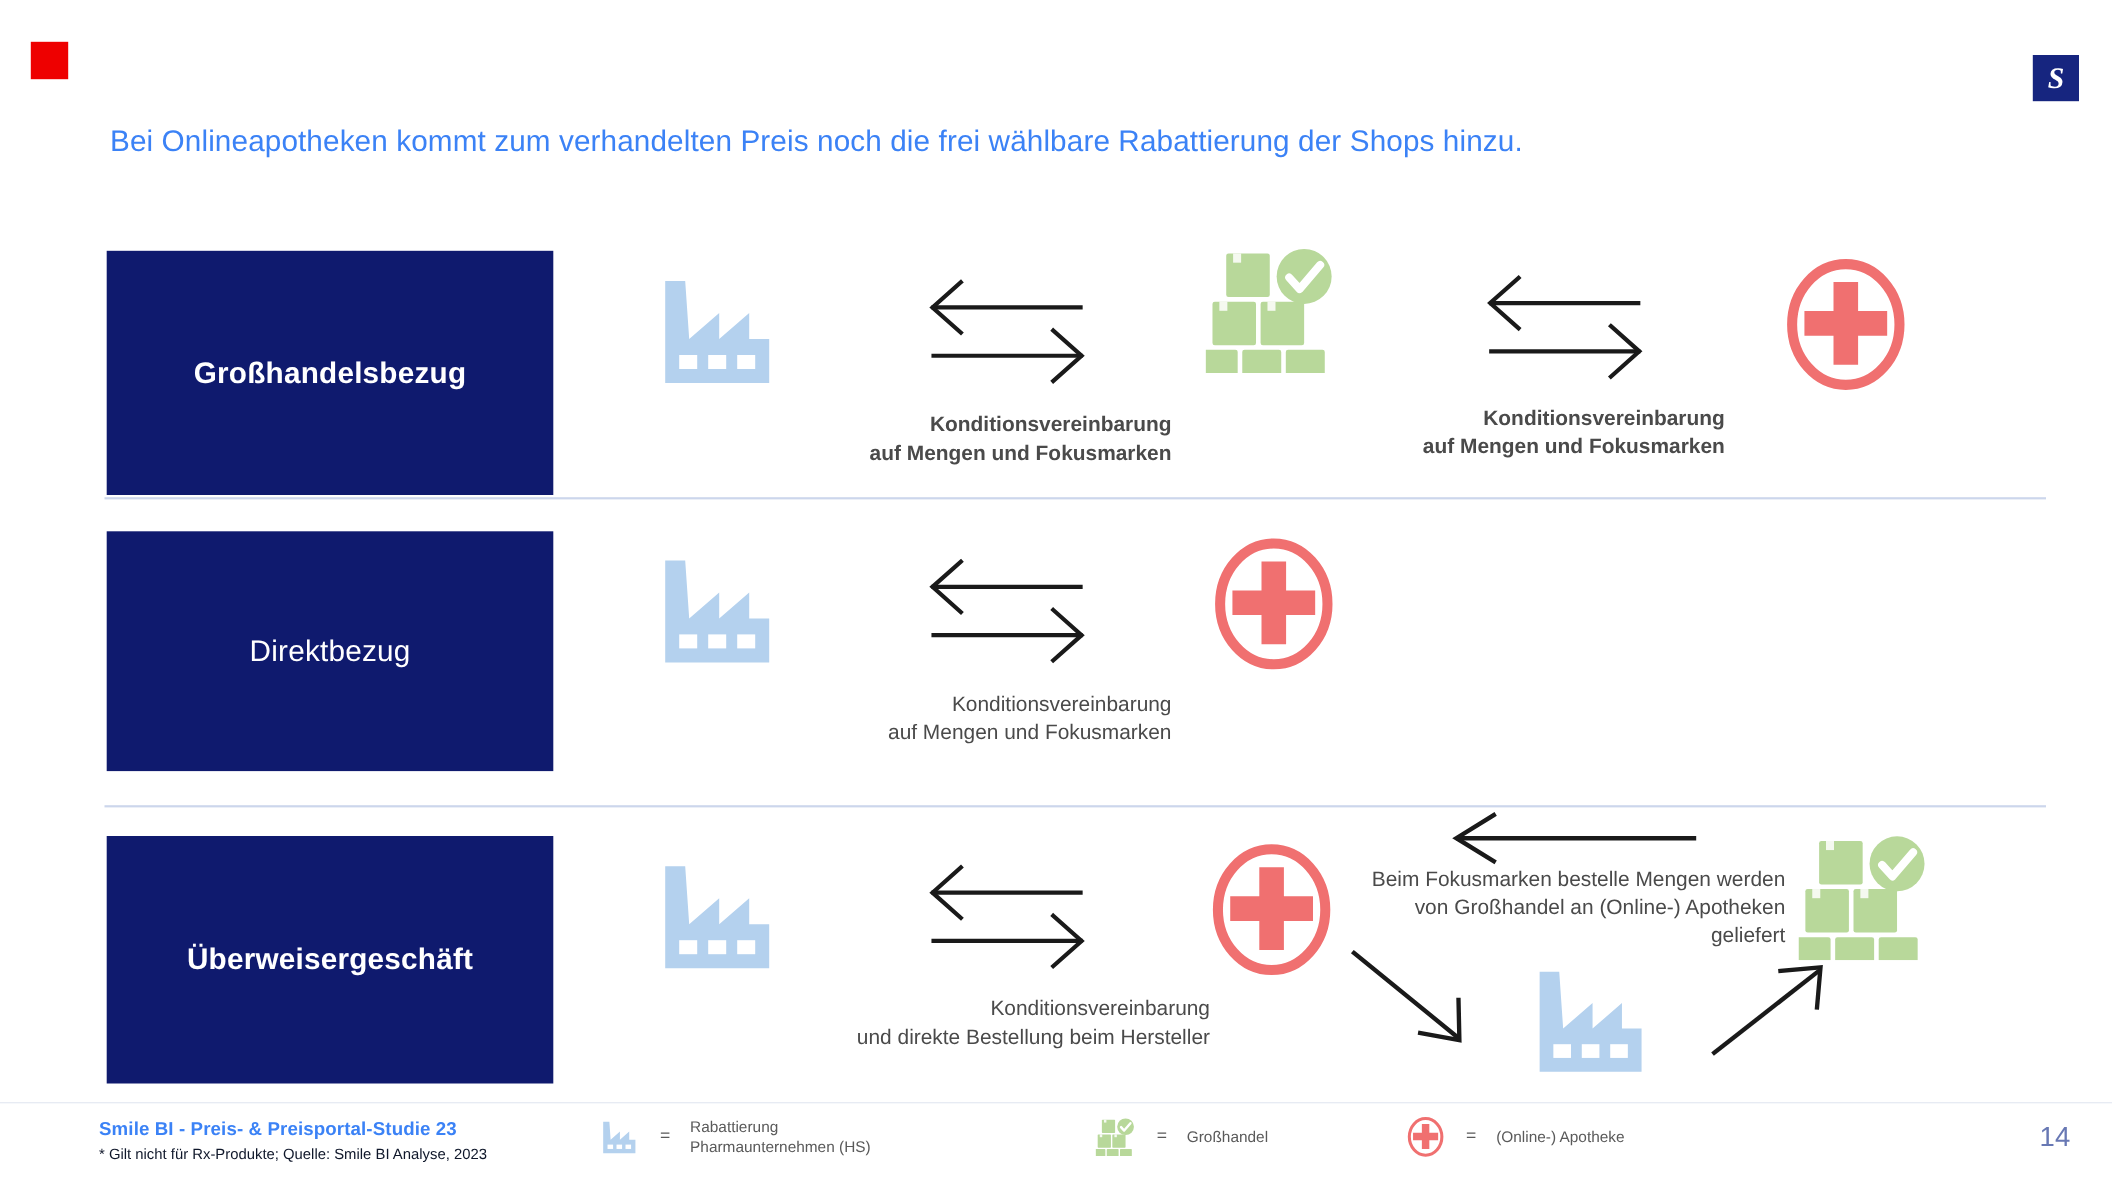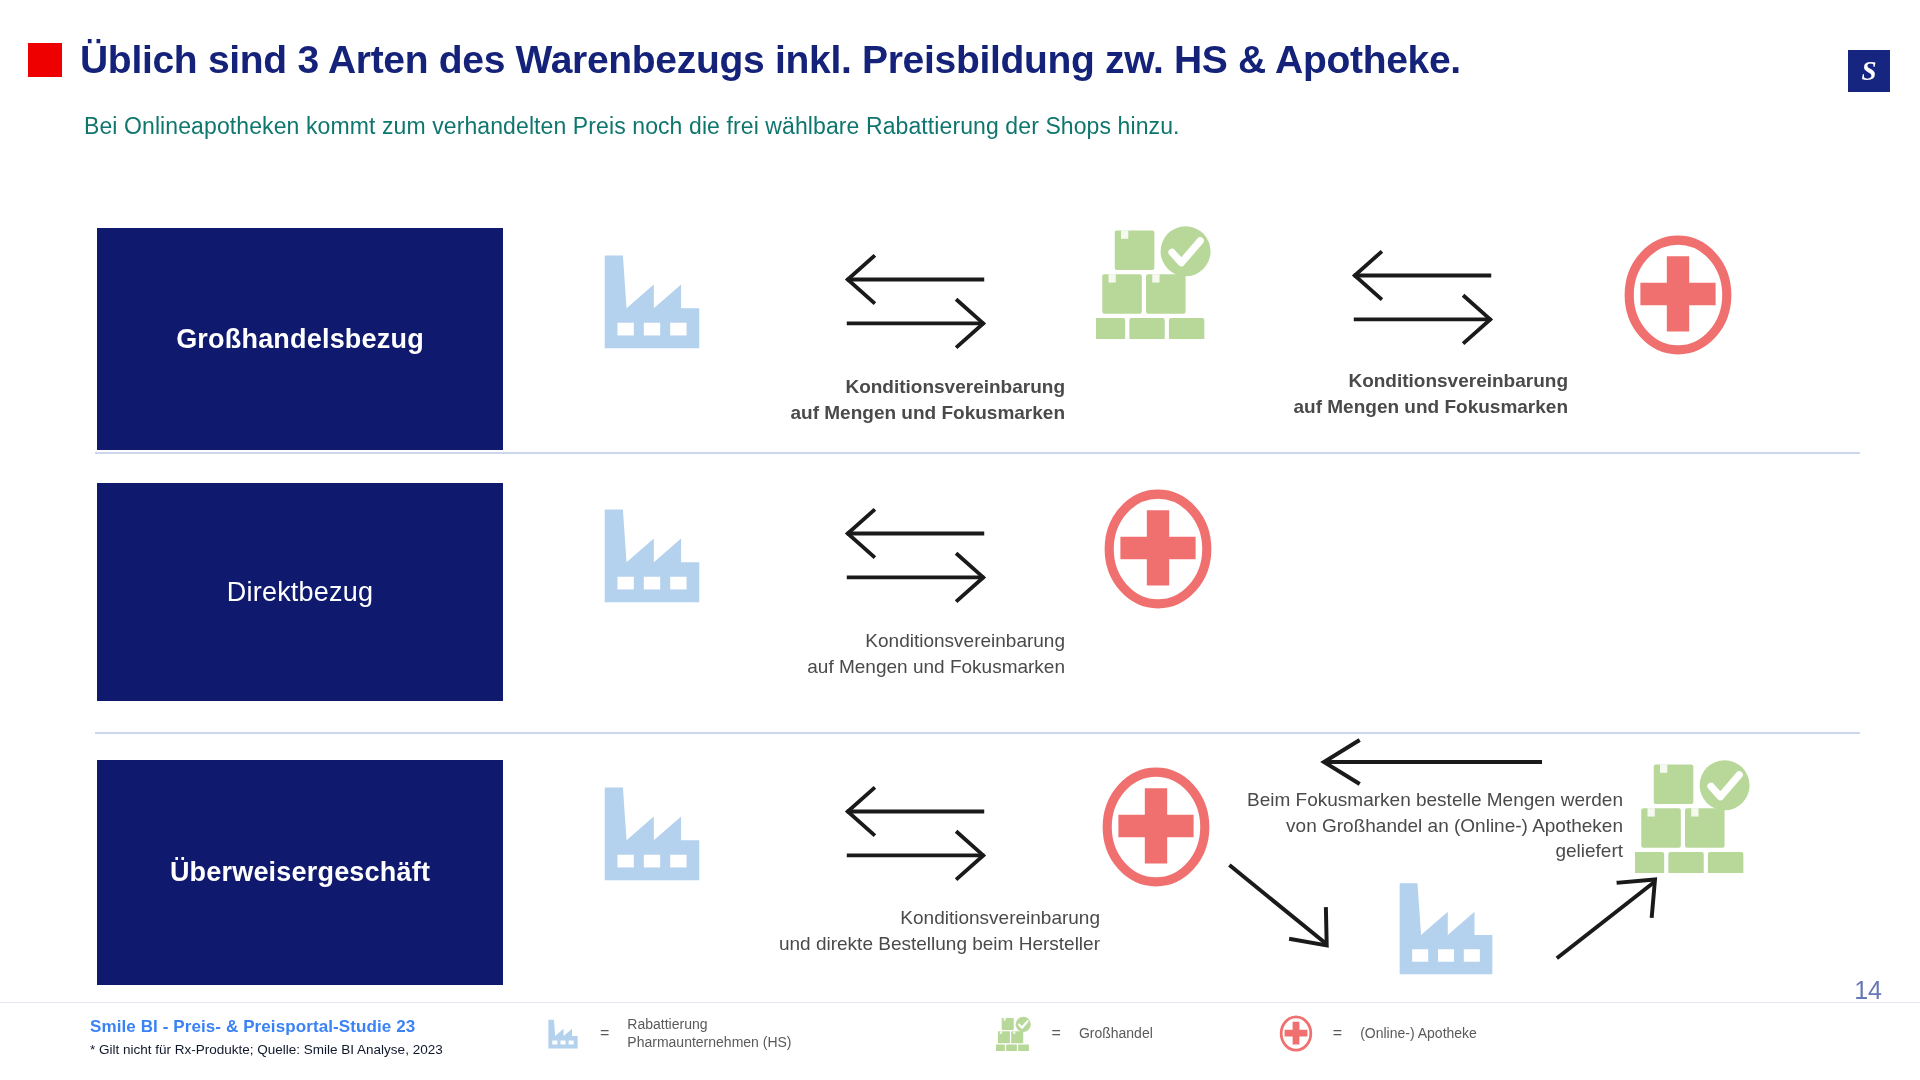--- a/index.html
+++ b/index.html
@@ -57,24 +57,24 @@
     justify-content: center;
     color: #ffffff;
     font-size: 27px;
     font-weight: bold;
     font-style: italic;
     font-family: "Liberation Serif", serif;
     line-height: 1;
   }
   .subtitle {
     position: absolute;
-    left: 84px;
+    left: 100px;
     top: 113px;
-    font-size: 23px;
-    color: #0f766e;
+    font-size: 27px;
+    color: #3b82f6;
     letter-spacing: 0.1px;
     white-space: nowrap;
   }
 
   
   .row {
     position: absolute;
     left: 0;
     right: 0;
   }
@@ -180,21 +180,21 @@
   }
   .legend-label {
     font-size: 14px;
     color: #5a5a5a;
     line-height: 1.3;
     white-space: pre-line;
   }
   .page-num {
     position: absolute;
     right: 38px;
-    top: 976px;
+    top: 1020px;
     font-size: 25px;
     color: #6878b4;
   }
 </style>
 </head>
 <body>
 
 <svg width="0" height="0" style="position:absolute" aria-hidden="true">
   <defs>
     <symbol id="sym-factory" viewBox="0 0 120 110">
@@ -256,21 +256,20 @@
         <polyline points="84,16 130,12 126,58"></polyline>
       </g>
     </symbol>
   </defs>
 </svg>
 
 <div class="slide">
 
   <div class="title-row">
     <div class="title-bullet"></div>
-    <div class="title-text">Üblich sind 3 Arten des Warenbezugs inkl. Preisbildung zw. HS &amp; Apotheke.</div>
   </div>
 
   <div class="logo-mark">S</div>
 
   <div class="subtitle">Bei Onlineapotheken kommt zum verhandelten Preis noch die frei wählbare Rabattierung der Shops hinzu.</div>
 
   <div class="row row1">
 
     <div class="label-box">Großhandelsbezug</div>
 

